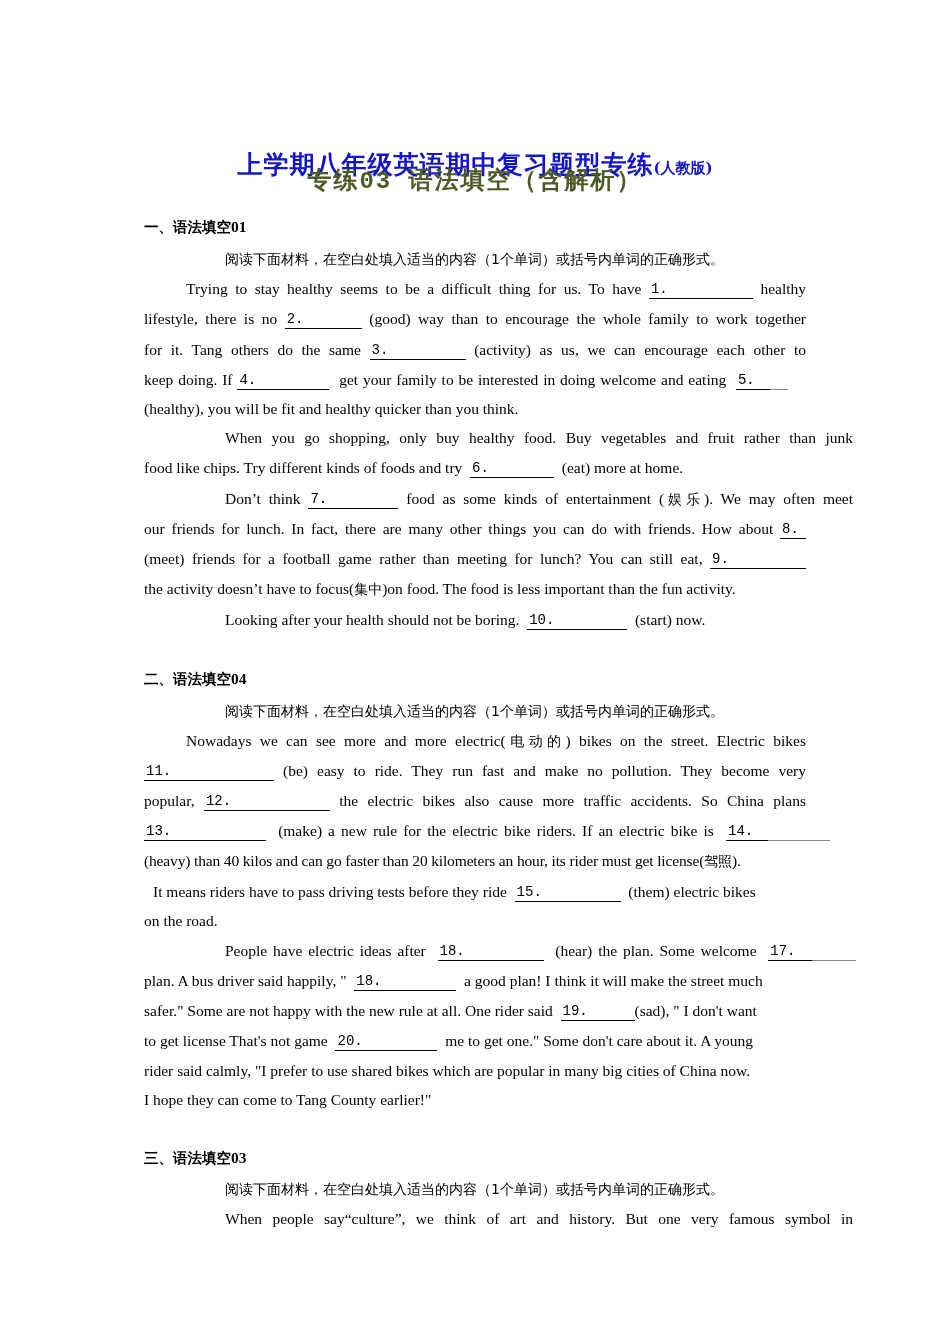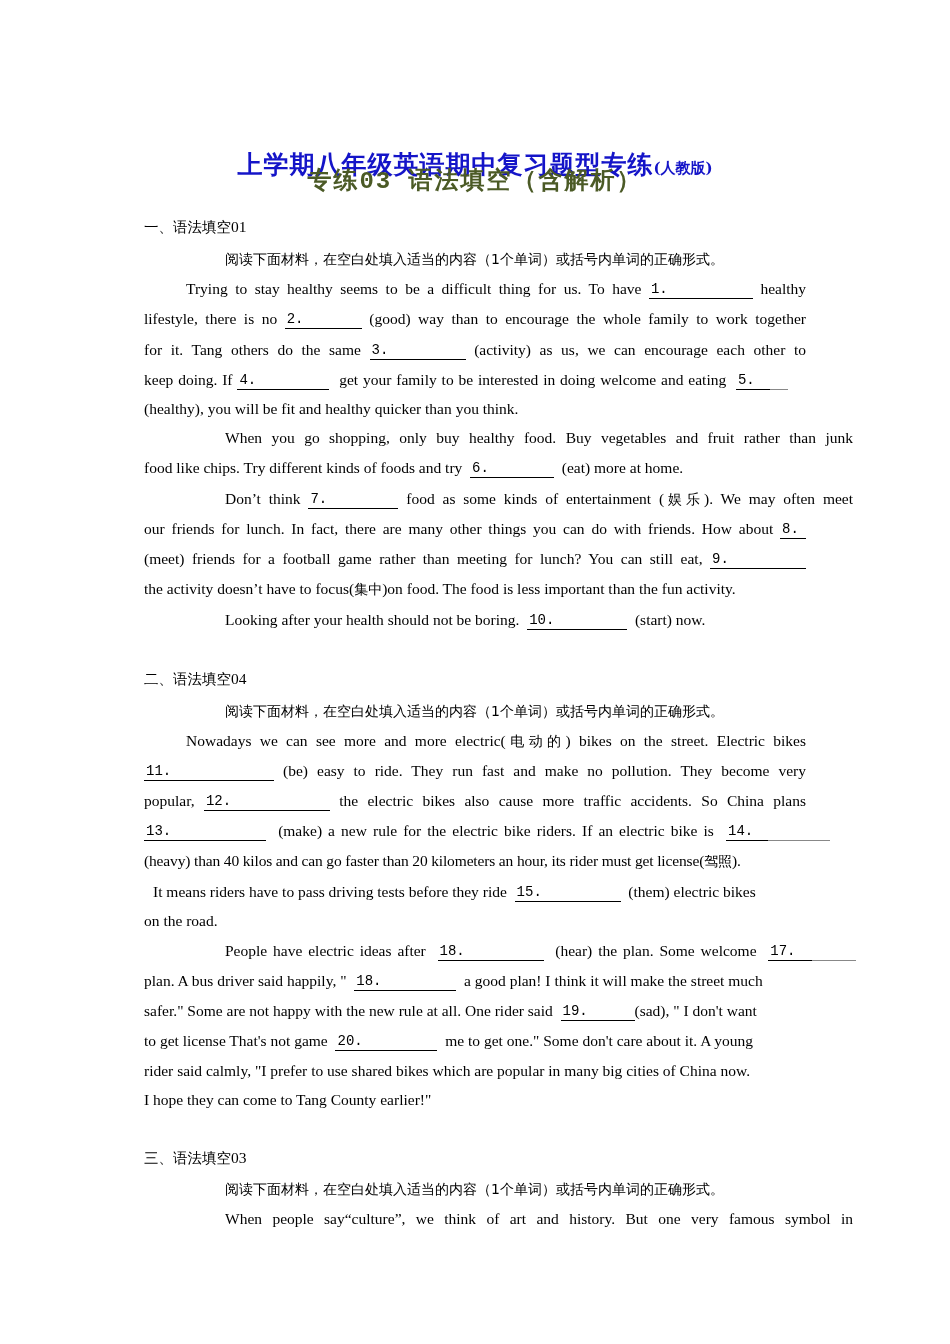--- a/index.html
+++ b/index.html
@@ -3,21 +3,21 @@
 <meta charset="utf-8">
 <style>
   html, body { margin:0; padding:0; background:#ffffff; }
   body { width:950px; height:1344px; position:relative; overflow:hidden;
          font-family:"Liberation Serif","DejaVu Serif",serif; color:#000; }
   .title1 { position:absolute; top:116px; left:0; width:950px; text-align:center;
             font-family:"DejaVu Serif",serif; font-weight:bold; font-size:25px; color:#1414c8; letter-spacing:1px;margin-top:32px; }
   .title1 .small { font-size:15px; letter-spacing:0; }
   .title2 { position:absolute; top:164px; left:0; width:950px; text-align:center;
             font-family:Liberation Mono, monospace; font-weight:bold; font-size:24px; color:#4b5a26; letter-spacing:2px; }
-  .sec { position:absolute; left:144px; font-weight:normal; font-size:14.5px; font-family:"DejaVu Sans",sans-serif; }
+  .sec { position:absolute; left:144px; font-weight:bold; font-size:14.5px; font-family:"DejaVu Sans",sans-serif; }
   .sec .num { font-family:"Liberation Serif",serif; font-size:15.5px; }
   .line { position:absolute; left:144px; width:662px; font-size:15.5px; white-space:nowrap; line-height:20px; }
   .line.just { text-align:justify; text-align-last:justify; }
   .line.ind { left:178px; width:628px;margin-left:47px; }
   .line.ind2 { left:186px; width:620px; }
   .cn { font-family:"DejaVu Sans",sans-serif; font-size:14px; }
   .blank { display:inline-block; border-bottom:1px solid #000; height:18px; vertical-align:bottom;
            font-family:"Liberation Mono","DejaVu Sans Mono",monospace; font-size:14px; line-height:18px; padding-left:2px; }
   .ext { display:inline-block; border-bottom:1px solid #888; height:18px; vertical-align:bottom; }
 </style>

